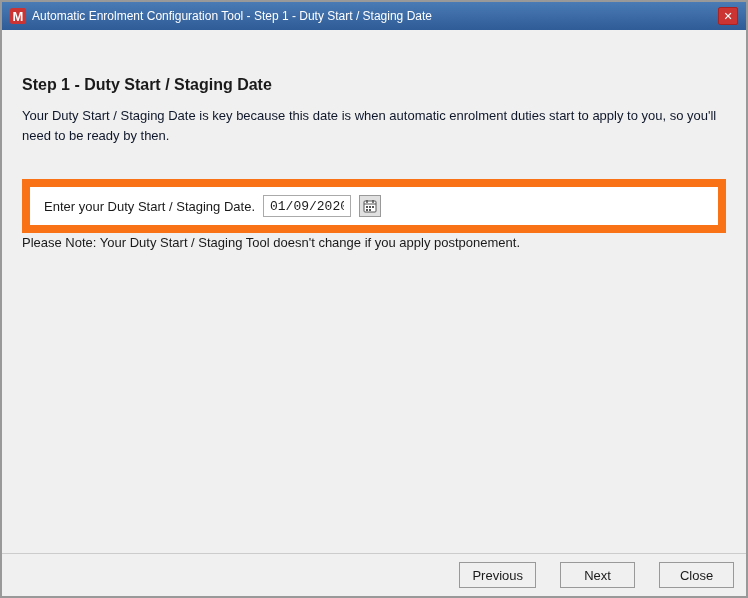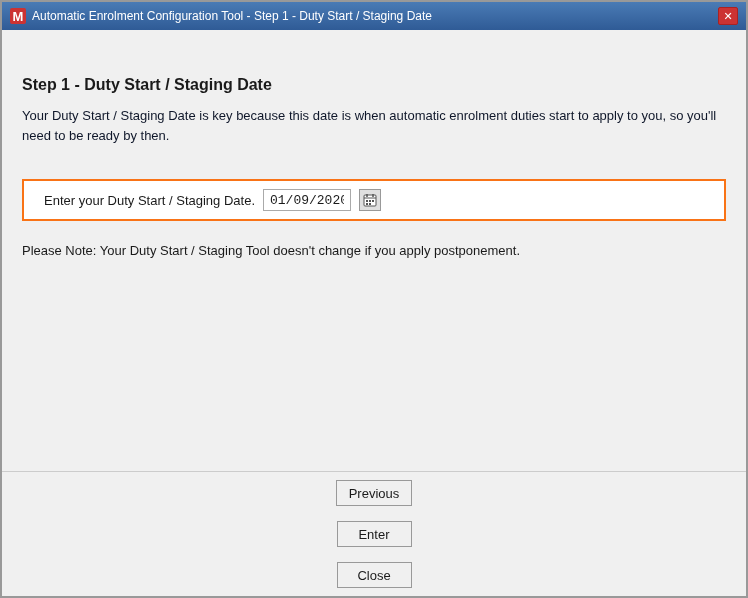--- a/index.html
+++ b/index.html
@@ -96,27 +96,26 @@
     }
 
     .description-text {
       color: #0f172a;
       font-size: 13px;
       line-height: 1.5;
       margin-bottom: 34px;
     }
 
     .date-input-group {
-      border: 2px solid #f97316;
+      border: 8px solid #f97316;
       background: white;
-      padding: 8px 20px;
+      padding: 8px 14px;
       display: inline-flex;
       align-items: center;
       gap: 8px;
-      margin-bottom: 20px;
       width: auto;
     }
 
     .date-label {
       color: #1a1a1a;
       font-size: 13px;
       white-space: nowrap;
     }
 
     .date-input {
@@ -158,26 +157,25 @@
     }
 
     .spacer {
       flex: 1;
     }
 
     .button-bar {
       display: flex;
       align-items: center;
       justify-content: flex-end;
-      gap: 15px;
+      gap: 24px;
       padding: 8px 12px;
       border-top: 1px solid #ccc;
       background: #f0f0f0;
       flex-shrink: 0;
-      flex-direction: column;
     }
 
     .btn {
       min-width: 75px;
       height: 26px;
       background: #f0f0f0;
       border: 1px solid #999;
       padding: 3px 12px;
       font-size: 13px;
       color: #1a1a1a;
@@ -231,19 +229,19 @@
     </div>
 
     <div class="spacer"></div>
   </div>
 
   <div class="button-bar">
     <button class="btn">
       <span>Previous</span>
     </button>
     <button class="btn">
-      <span>Enter</span>
+      <span>Next</span>
     </button>
     <button class="btn">
       <span>Close</span>
     </button>
   </div>
 </div>
 
 </body></html>

